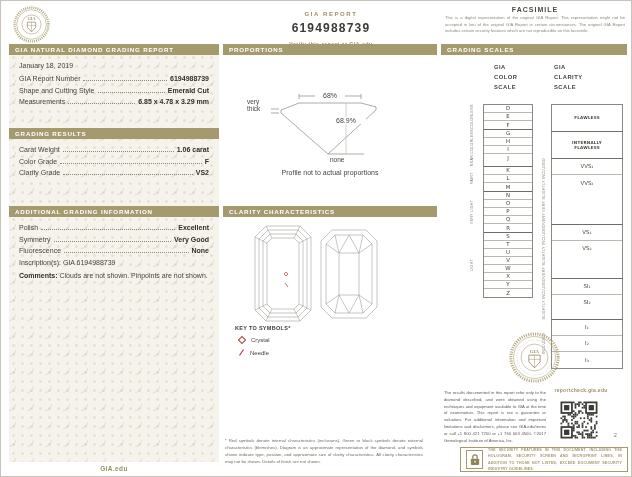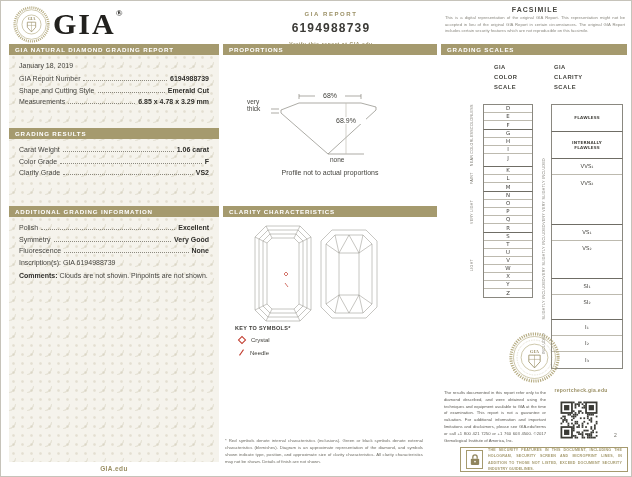--- a/index.html
+++ b/index.html
@@ -98,21 +98,20 @@
   <div class="abs" style="left:12px;top:5px;">
     <svg width="37" height="37" viewBox="0 0 40 40">
       <circle cx="20" cy="20" r="18.3" fill="none" stroke="#b5ab81" stroke-width="2.6" stroke-dasharray="1.1 1.15"></circle>
       <circle cx="20" cy="20" r="16" fill="none" stroke="#b5ab81" stroke-width=".7"></circle>
       <circle cx="20" cy="20" r="10.3" fill="none" stroke="#b5ab81" stroke-width=".7"></circle>
       <text x="20" y="15" font-size="4.4" text-anchor="middle" fill="#9a8f66" font-family="Liberation Serif,serif" font-weight="bold">GIA</text>
       <path d="M15.5,17.5 h9 v5.5 l-4.5,5 -4.5,-5 z" fill="none" stroke="#9a8f66" stroke-width=".8"></path>
       <path d="M20,17.5 v10.5 M15.5,21 h9" stroke="#9a8f66" stroke-width=".45"></path>
     </svg>
   </div>
-  <div class="abs logotype"><span>GIA</span><sup>®</sup></div>
 
   <div class="abs mast-center">
     <div class="mast-report-label">GIA REPORT</div>
     <div class="mast-number">6194988739</div>
     <div class="mast-verify">Verify this report at GIA.edu</div>
   </div>
 
   <div class="abs facs">
     <div class="facs-title">FACSIMILE</div>
     <div class="facs-body">This is a digital representation of the original GIA Report. This representation might not be accepted in lieu of the original GIA Report in certain circumstances. The original GIA Report includes certain security features which are not reproducible on this facsimile.</div>

